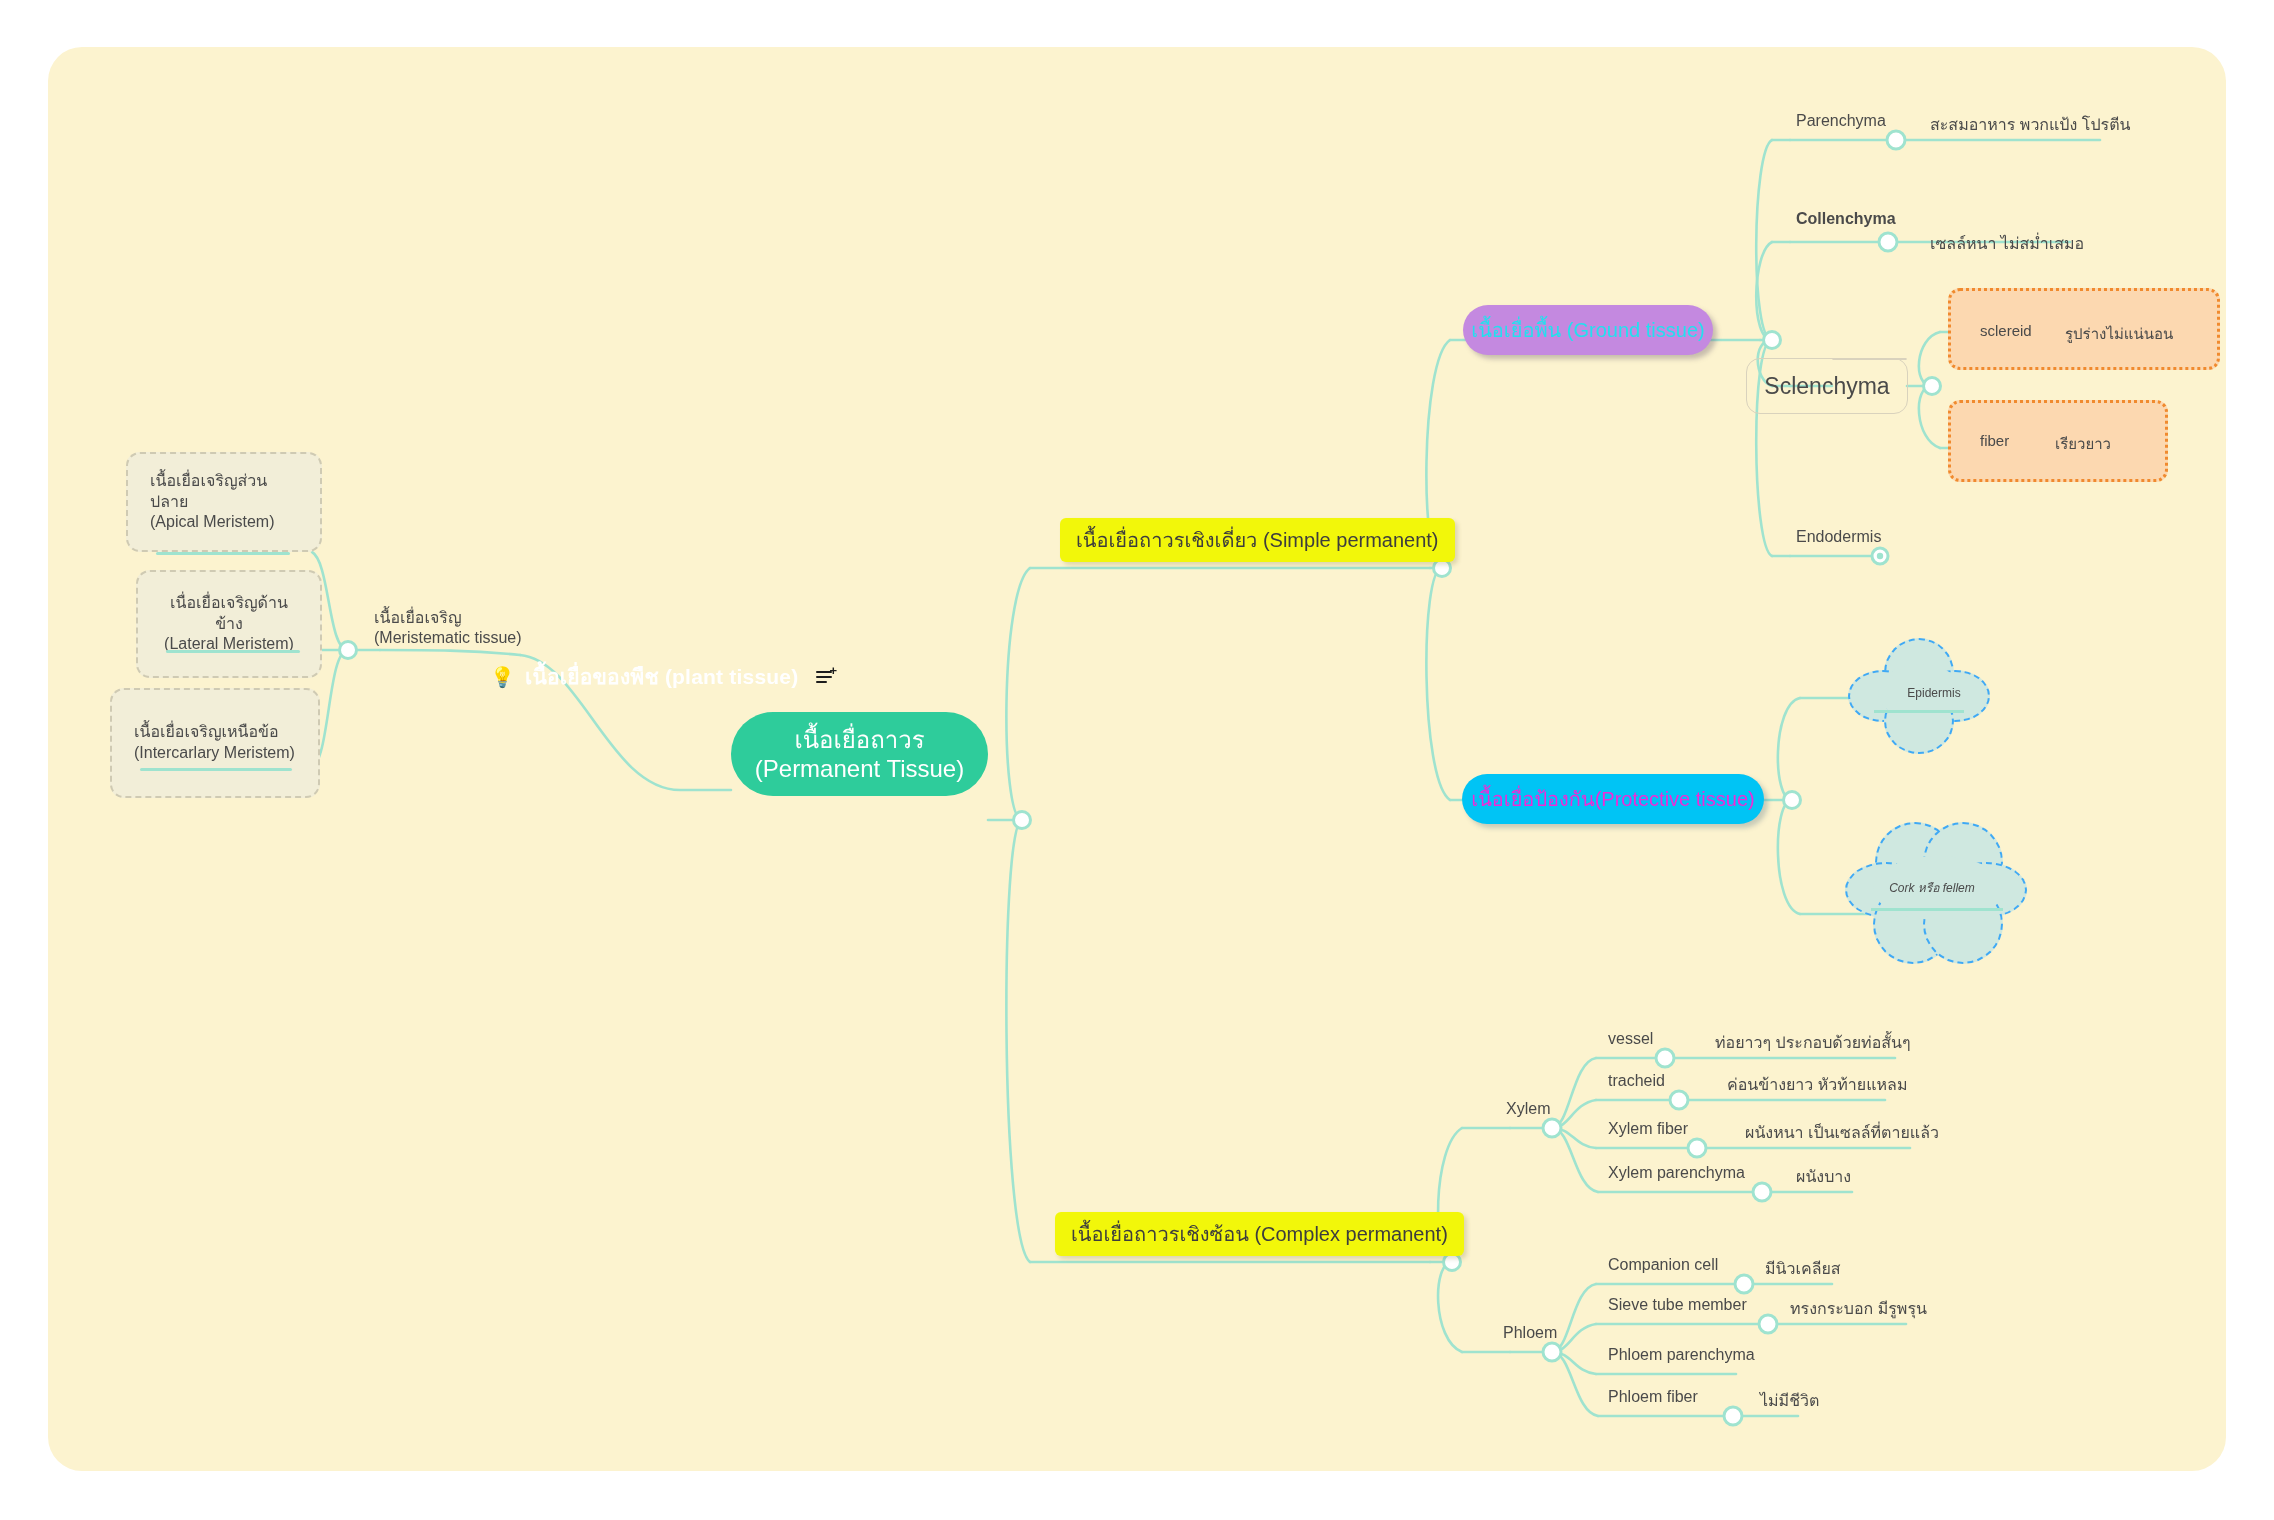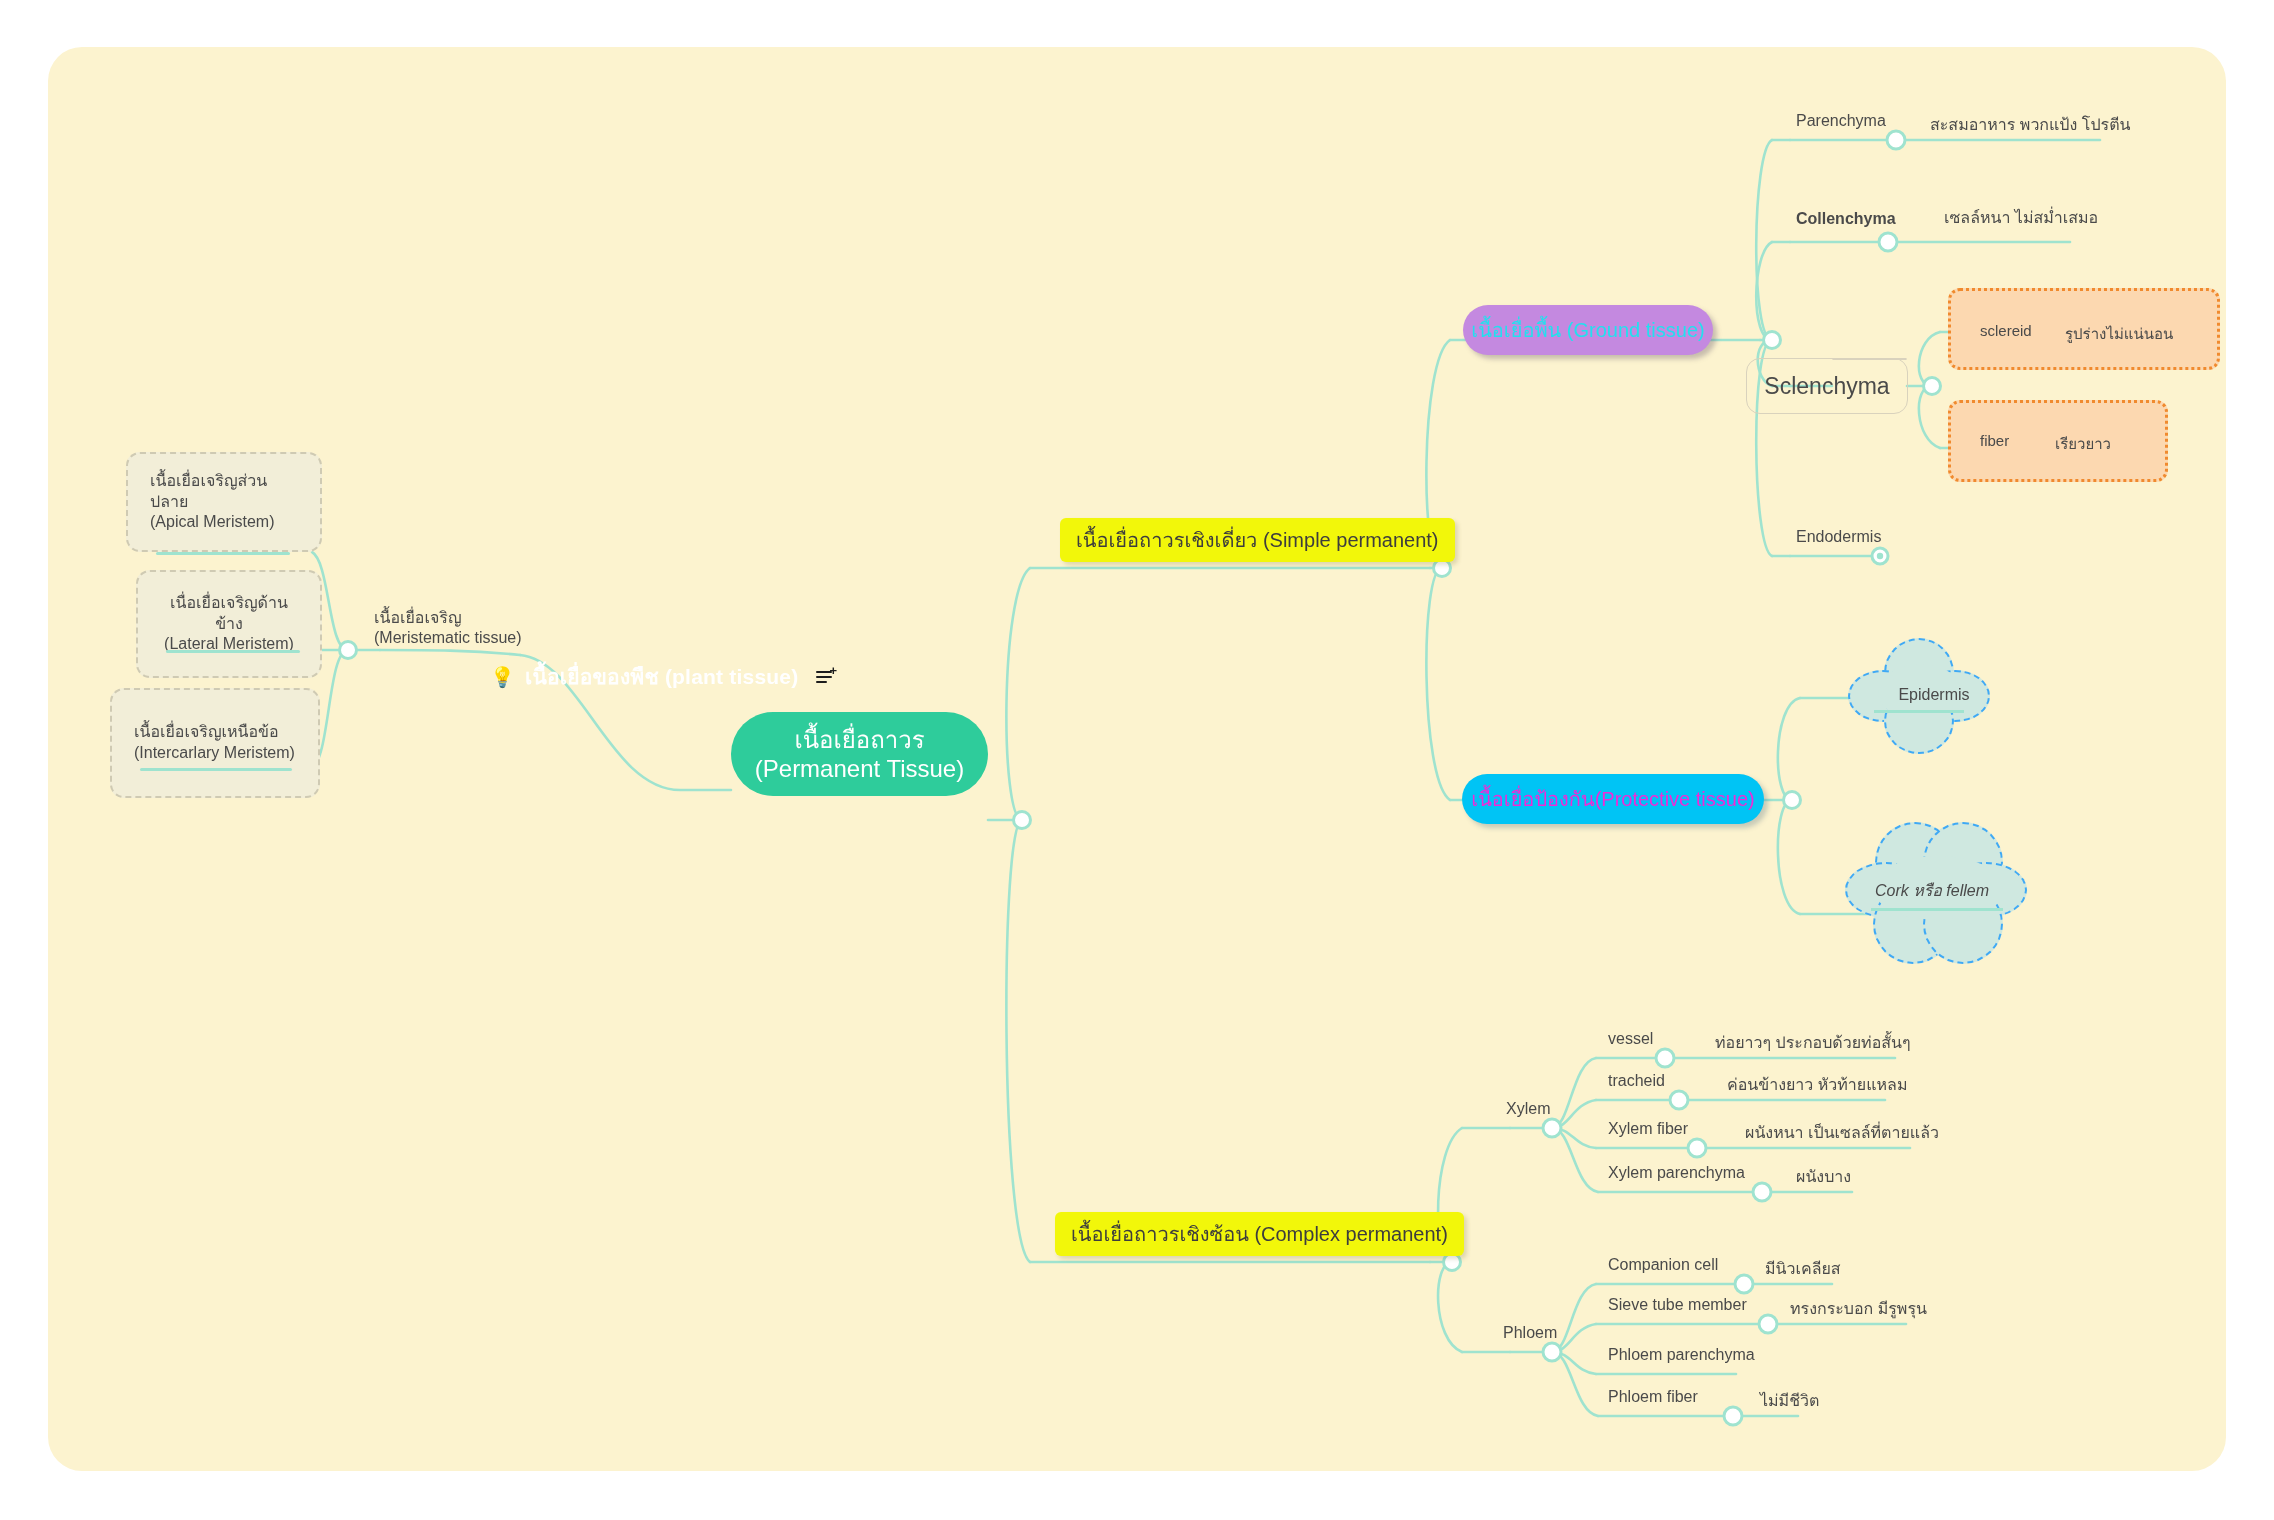--- a/index.html
+++ b/index.html
@@ -118,21 +118,21 @@
   
   .cloud { position: absolute; }
   .cloud .lobe {
     position: absolute;
     background: #cfe8e0;
     border: 2px dashed #3fa9f5;
     border-radius: 50%;
   }
   .cloud .label {
     position: absolute; z-index: 5;
-    color: #4a4a4a; font-size: 16px; white-space: nowrap;
+    color: #4a4a4a; font-size: 12px; white-space: nowrap;
     left: 0; right: 0; text-align: center;
   }
   .cloud .underline {
     position: absolute; z-index: 6; height: 2.5px; background: #9fe3cf;
   }
 
   
   .uline { position: absolute; height: 2.5px; background: #9fe3cf; border-radius: 2px; }
 </style>
 </head>
@@ -309,21 +309,21 @@
 </div>
 
 <div class="node" id="ground-tissue" style="left:1463px; top:305px; width:250px; height:50px;">
   <span>เนื้อเยื่อพื้น (Ground tissue)</span>
 </div>
 
 <div class="node plain" style="left:1796px; top:112px;">Parenchyma</div>
 <div class="node plain" style="left:1930px; top:112px;">สะสมอาหาร พวกแป้ง โปรตีน</div>
 
 <div class="node plain" style="left:1796px; top:210px;font-weight:bold;">Collenchyma</div>
-<div class="node plain" style="left:1930px; top:205px;margin-left:14px;">เซลล์หนา ไม่สม่ำเสมอ</div>
+<div class="node plain" style="left:1930px; top:231px;">เซลล์หนา ไม่สม่ำเสมอ</div>
 
 <div class="node" id="sclenchyma" style="left:1832px; top:358px; width:75px; height:0px;"></div>
 <div class="node" style="left:1746px; top:358px; width:162px; height:56px; border:1.5px solid #d9d2bd; border-radius:14px; display:flex; align-items:center; justify-content:center; color:#4a4a4a; font-size:23px;">
   <span>Sclenchyma</span>
 </div>
 
 <div class="node orange-box" style="left:1948px; top:288px; width:272px; height:82px;"></div>
 <div class="node plain sm" style="left:1980px; top:322px;">sclereid</div>
 <div class="node plain sm" style="left:2065px; top:322px;">รูปร่างไม่แน่นอน</div>
 

